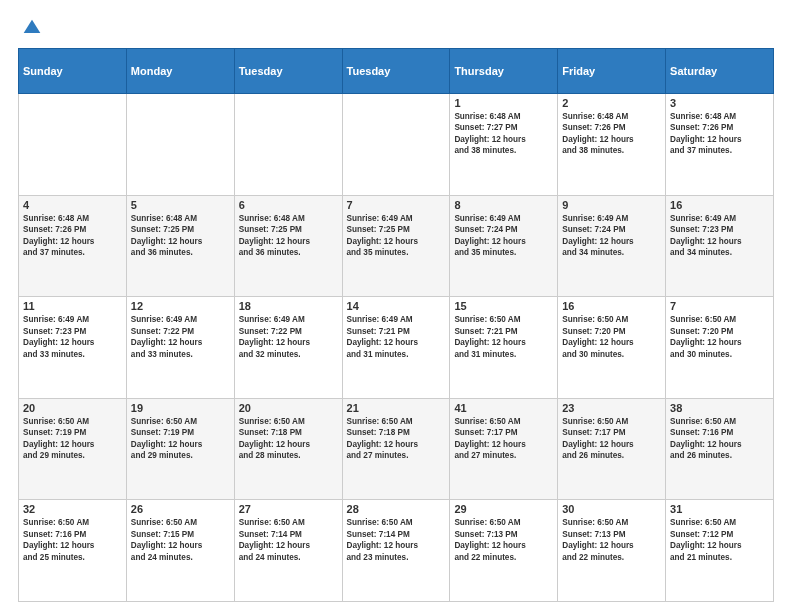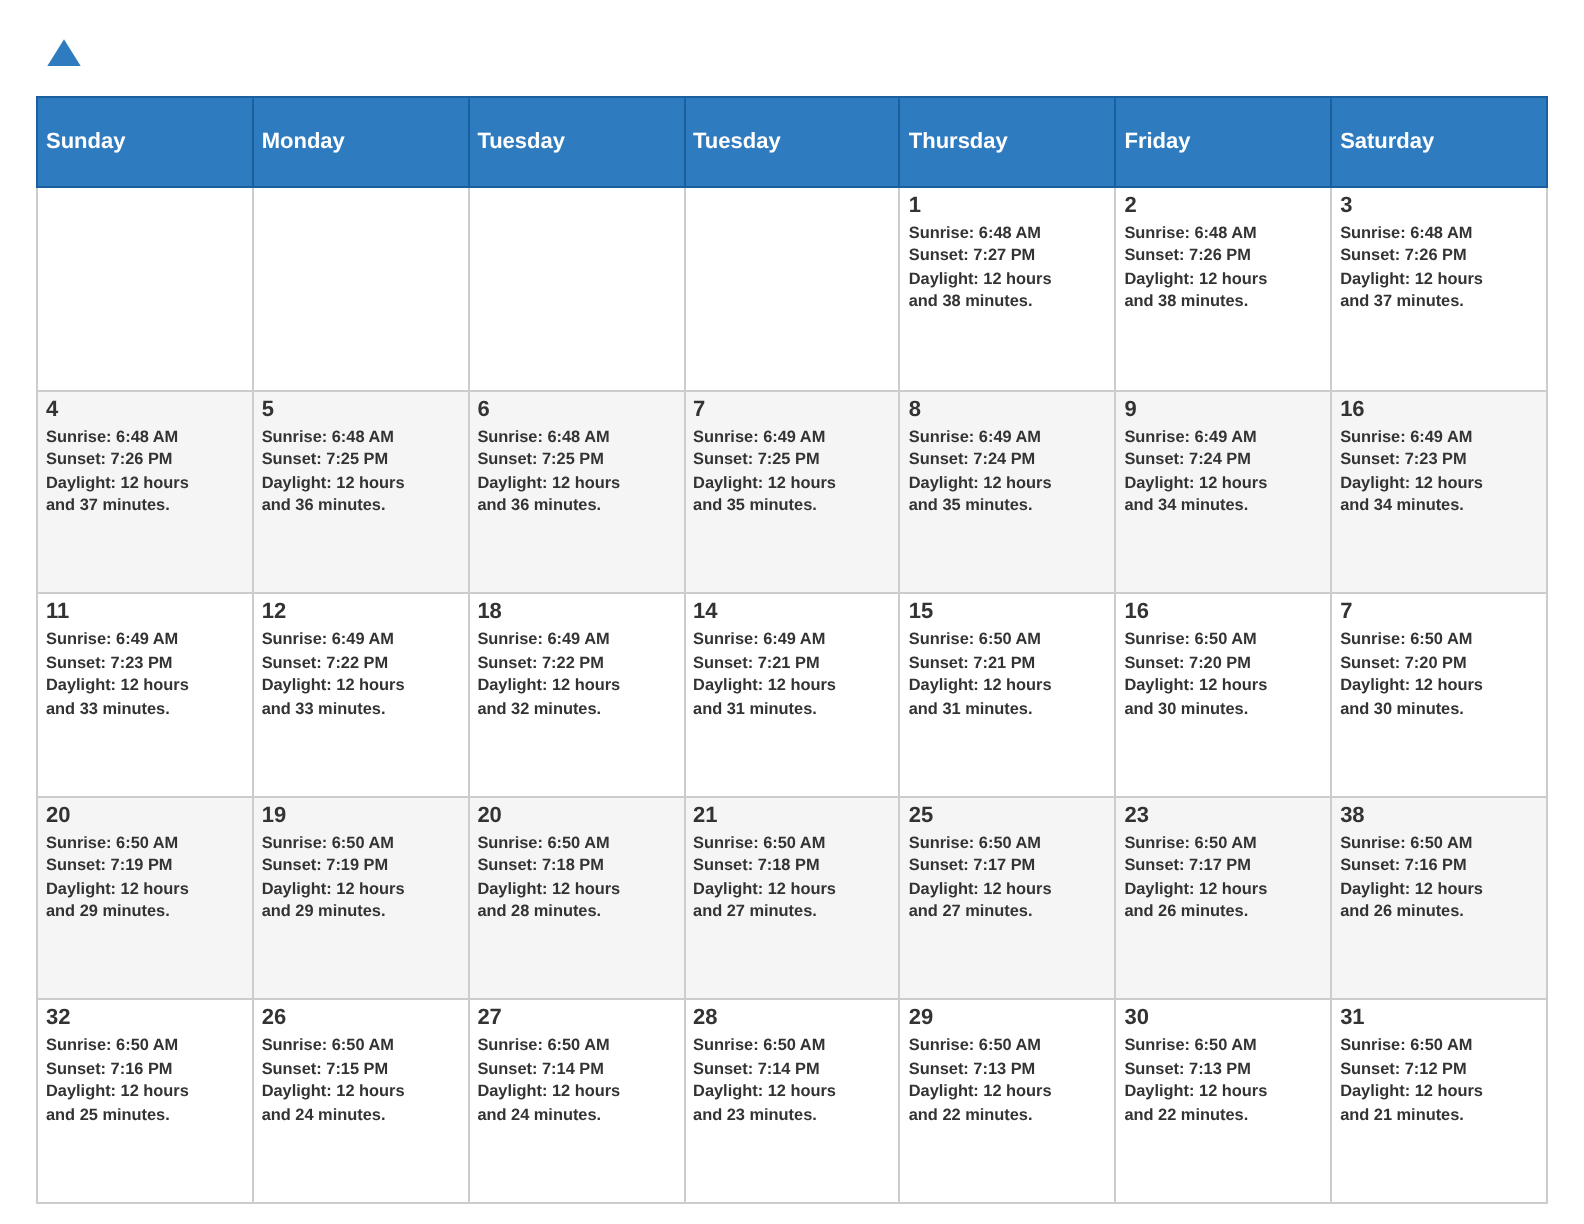--- a/index.html
+++ b/index.html
@@ -293,21 +293,21 @@
 and 28 minutes.</div>
           </td>
           <td>
             <span class="day-number">21</span>
             <div class="day-info" style="white-space: pre-line;">Sunrise: 6:50 AM
 Sunset: 7:18 PM
 Daylight: 12 hours
 and 27 minutes.</div>
           </td>
           <td>
-            <span class="day-number">25</span>
+            <span class="day-number">41</span>
             <div class="day-info" style="white-space: pre-line;">Sunrise: 6:50 AM
 Sunset: 7:17 PM
 Daylight: 12 hours
 and 27 minutes.</div>
           </td>
           <td>
             <span class="day-number">23</span>
             <div class="day-info" style="white-space: pre-line;">Sunrise: 6:50 AM
 Sunset: 7:17 PM
 Daylight: 12 hours

